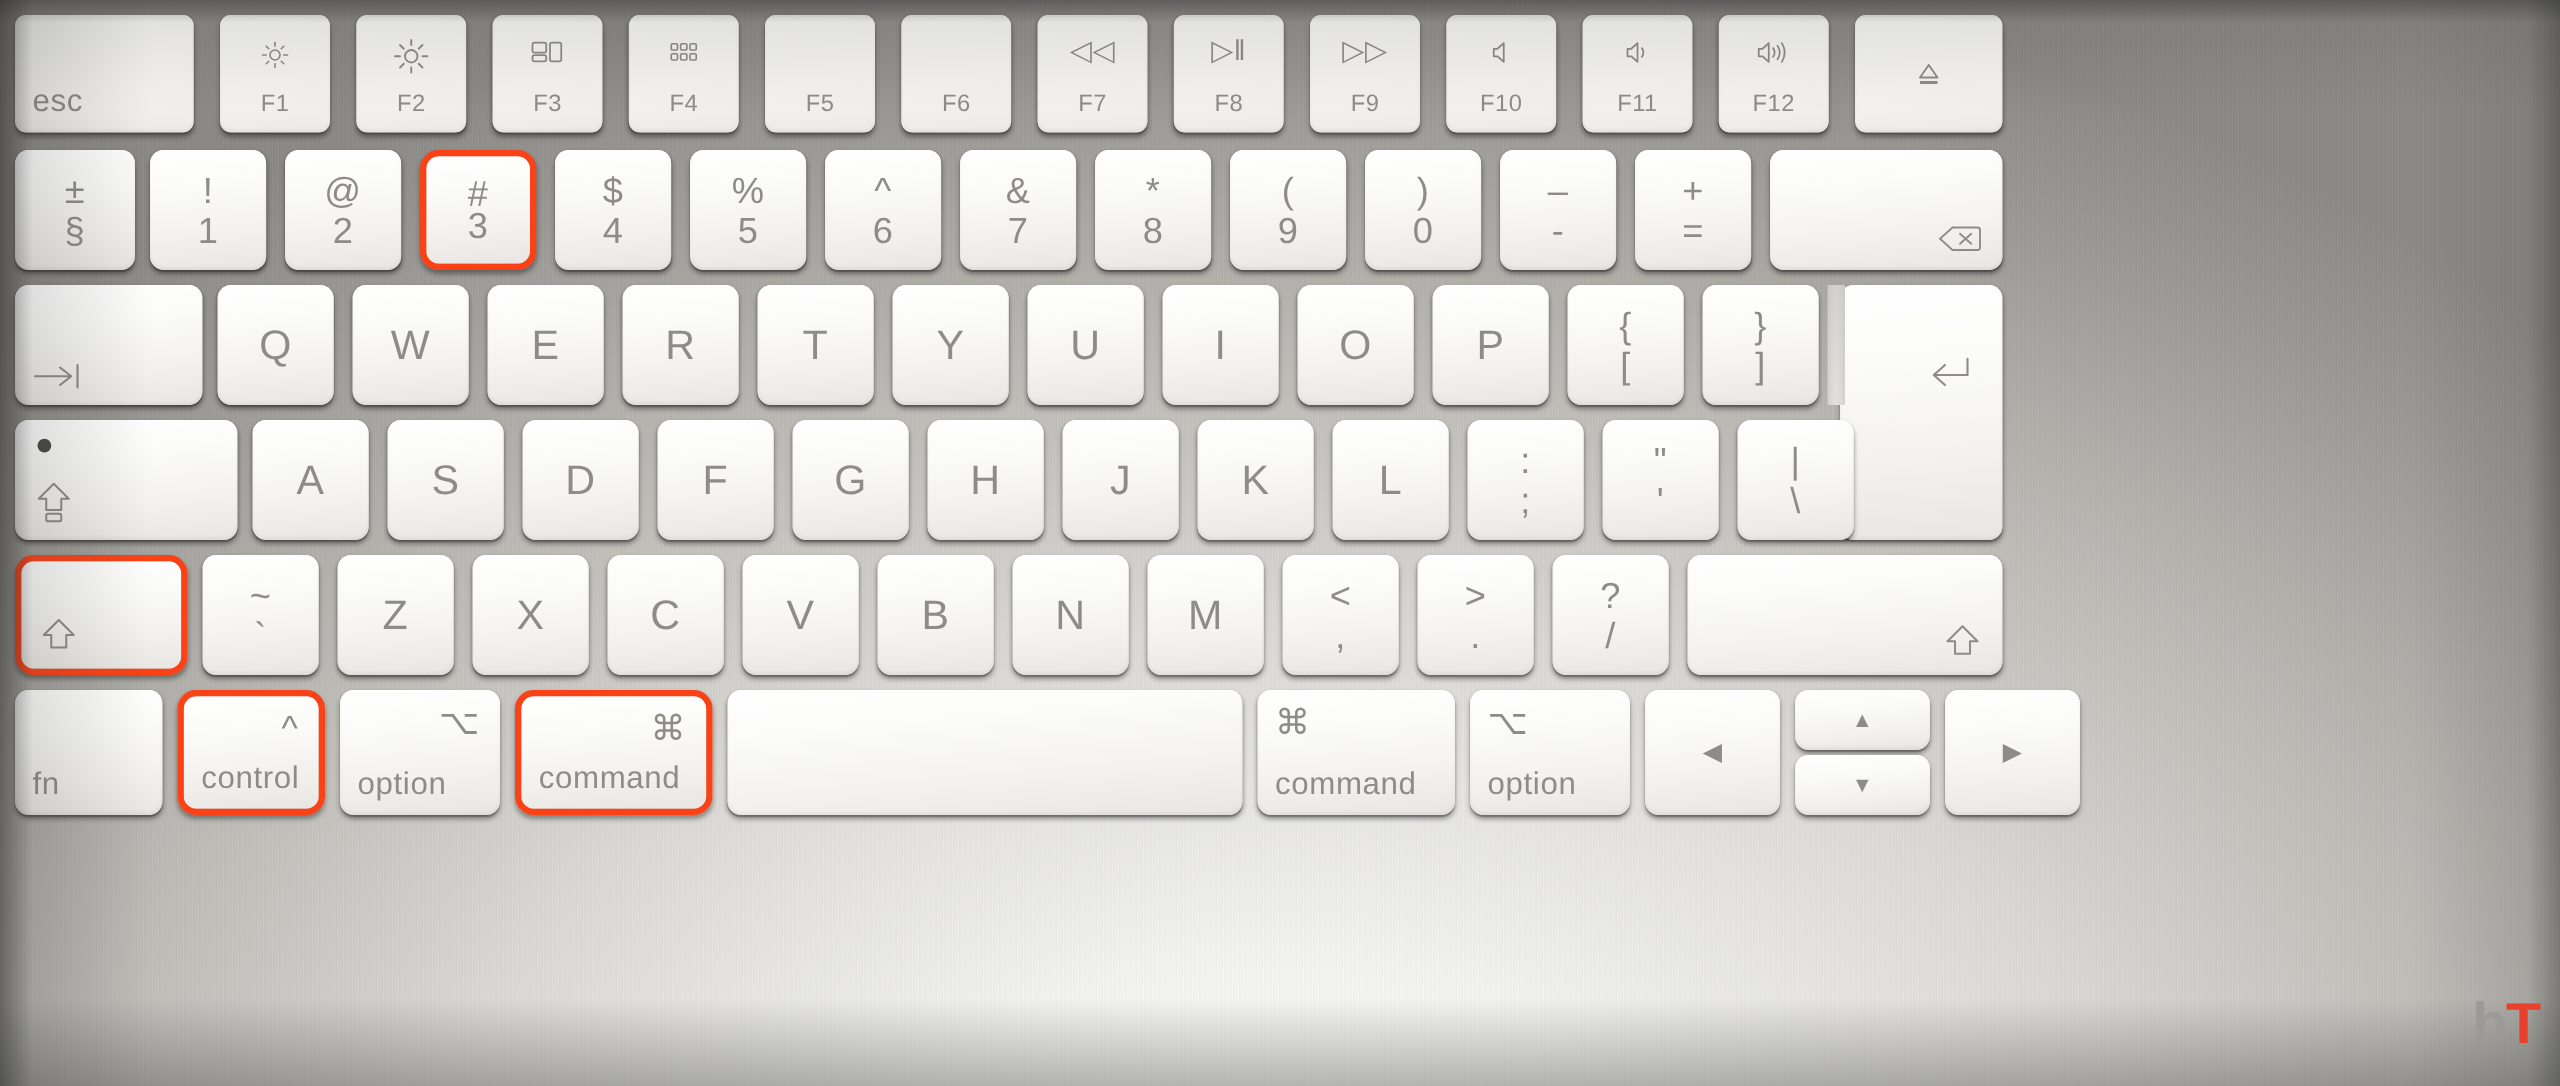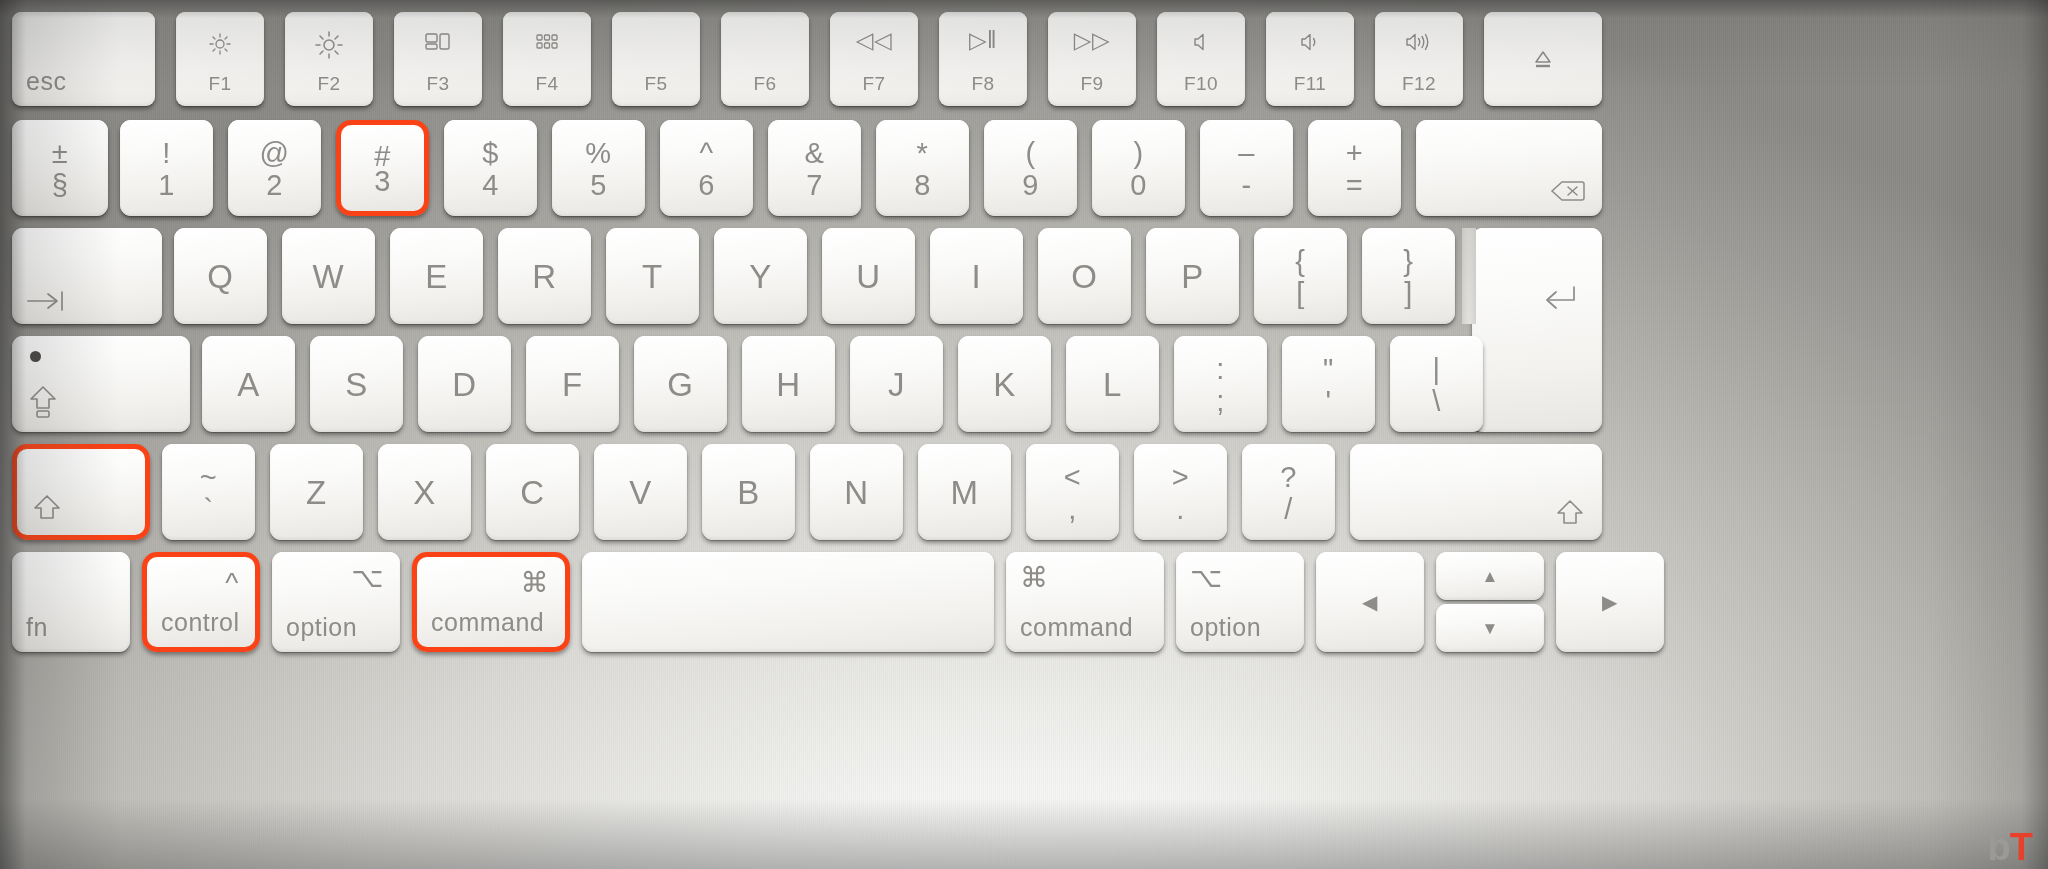--- a/index.html
+++ b/index.html
@@ -89,22 +89,22 @@
       inset 0 1px 0 rgba(255,255,255,0.8);
   }
 
   
   .capsdot {
     position:absolute; left:18px; top:15px;
     width:11px; height:11px; border-radius:50%;
     background:#4a4845;
   }
   .wm {
-    position:absolute; right:16px; bottom:0;
-    font-size:38px; font-weight:700; letter-spacing:-1px;
+    position:absolute; right:16px; bottom:24px;
+    font-size:46px; font-weight:700; letter-spacing:-1px;
     z-index:5;
     color:#9b9a97;
   }
   .wm b { color:#e8402a; }
   svg { display:block; }
 </style>
 </head>
 <body>
 
 <div id="keyboard">

